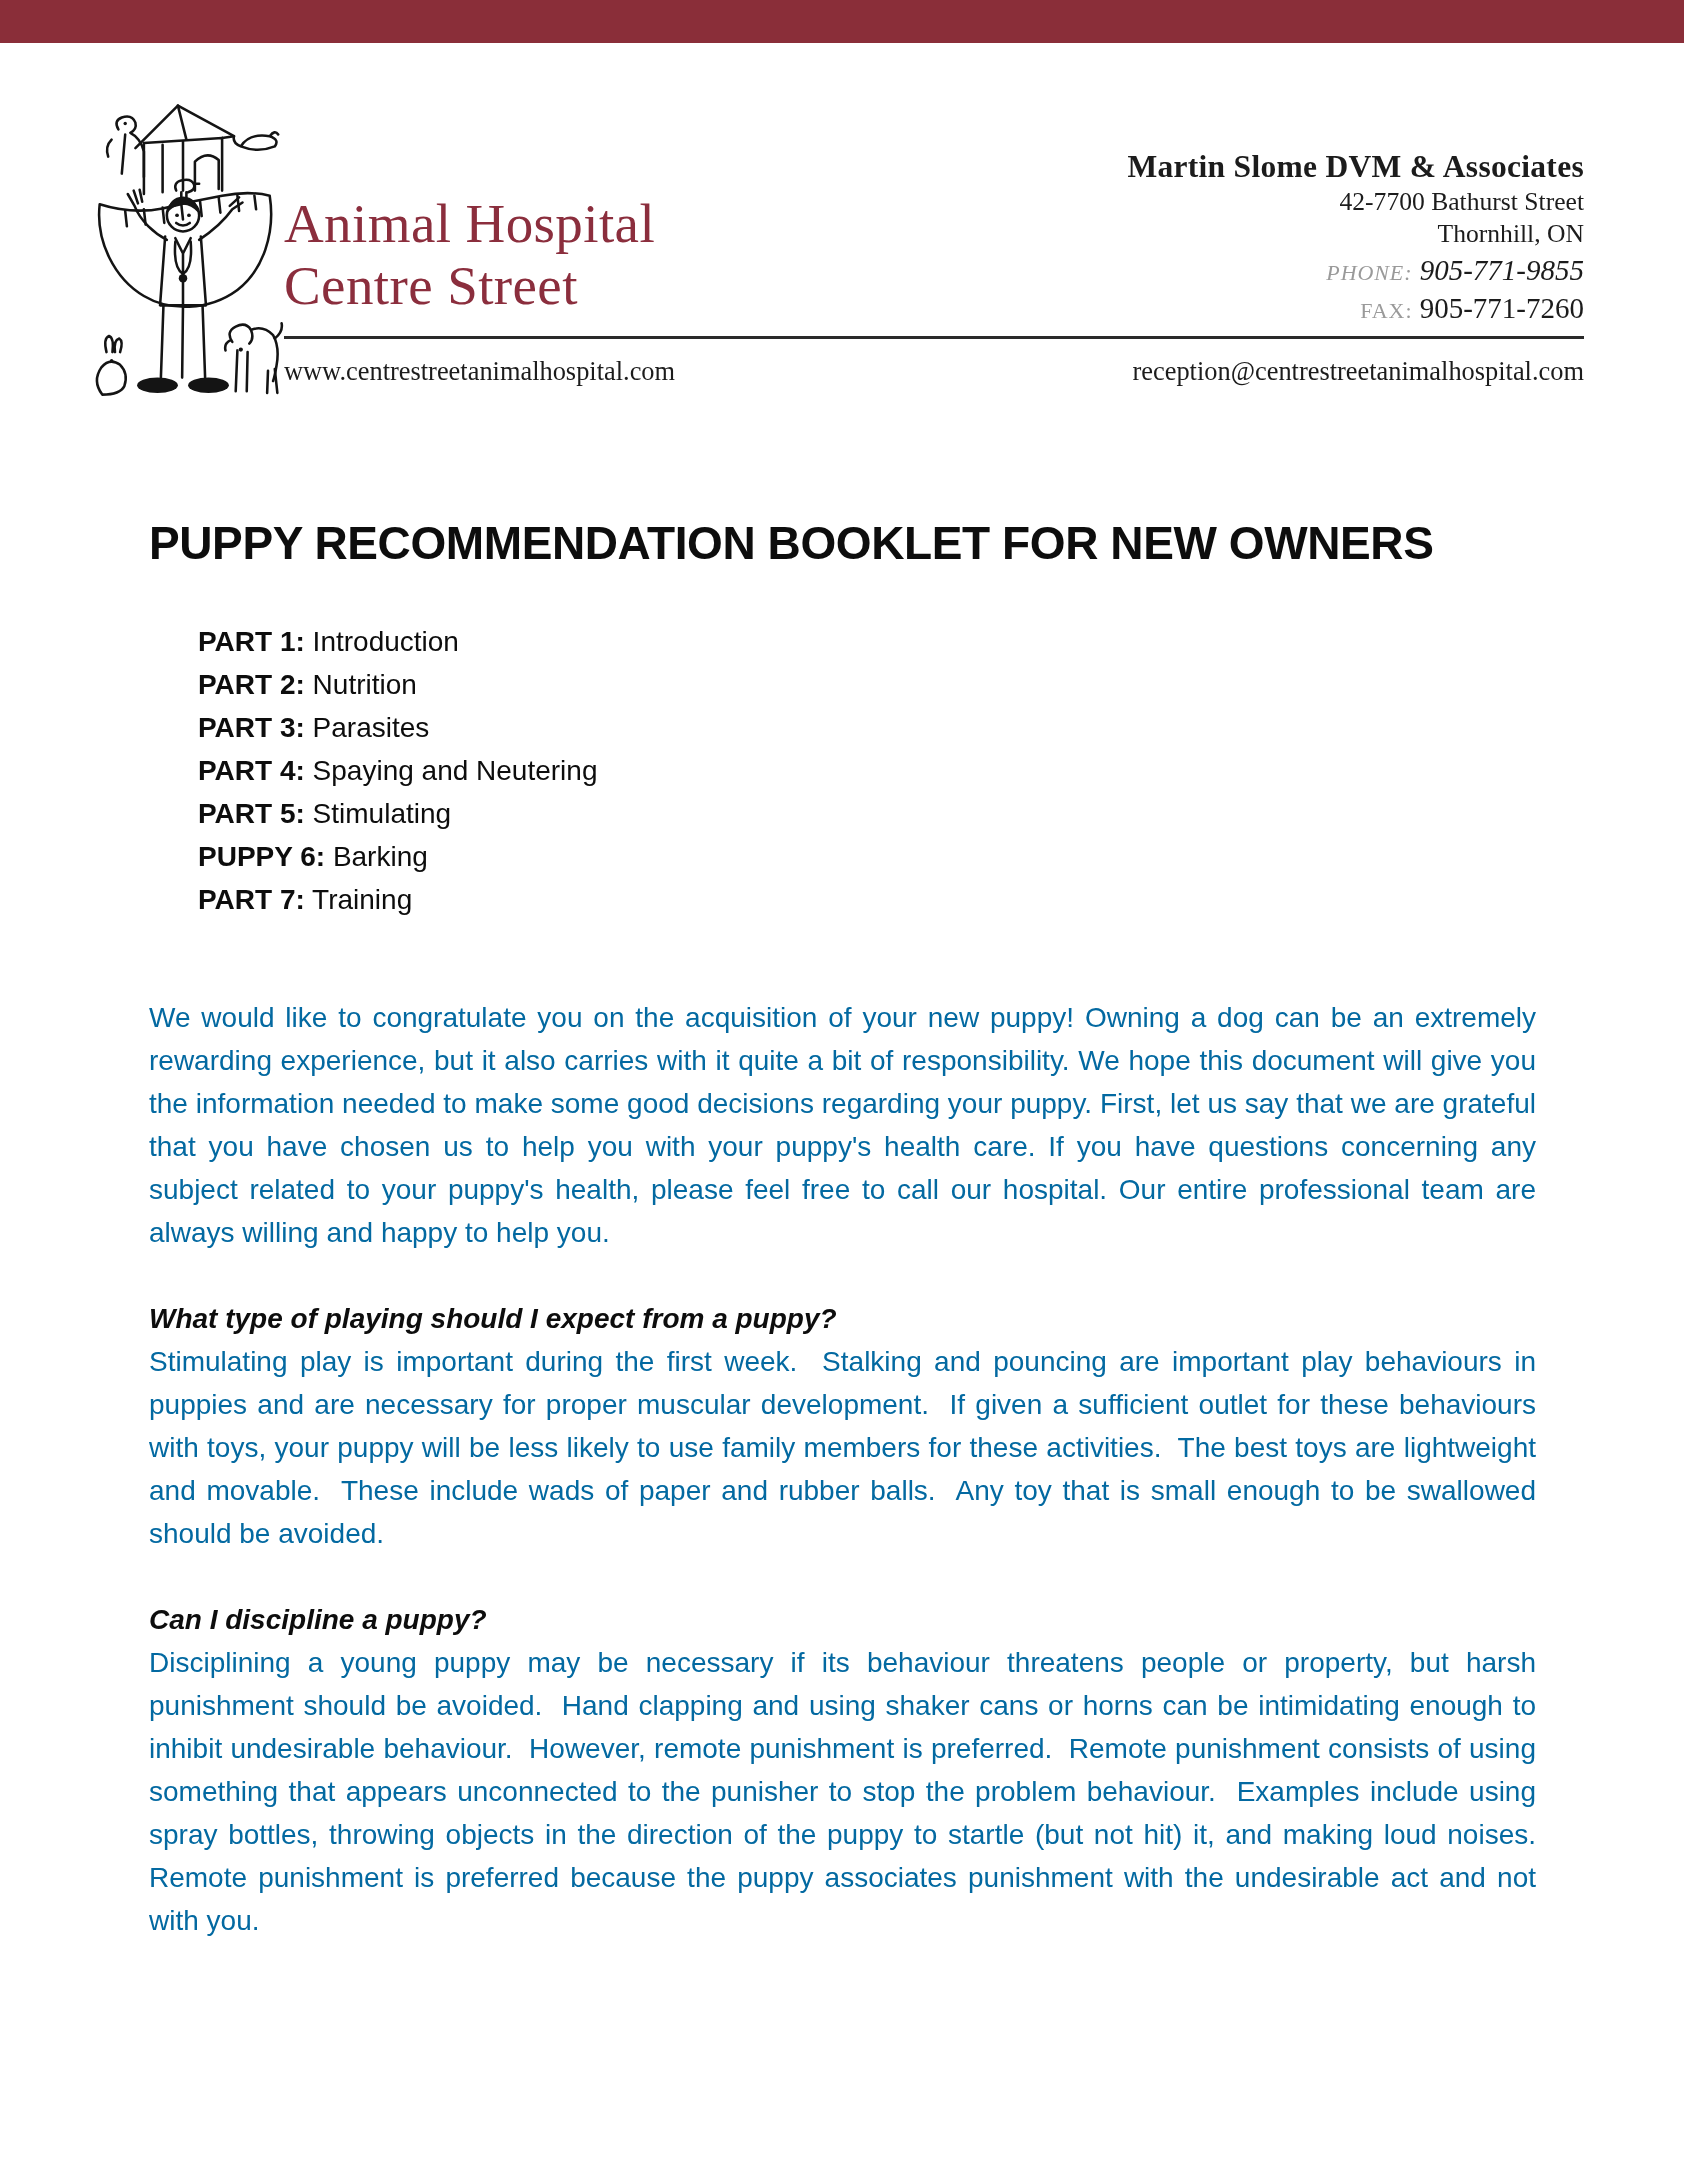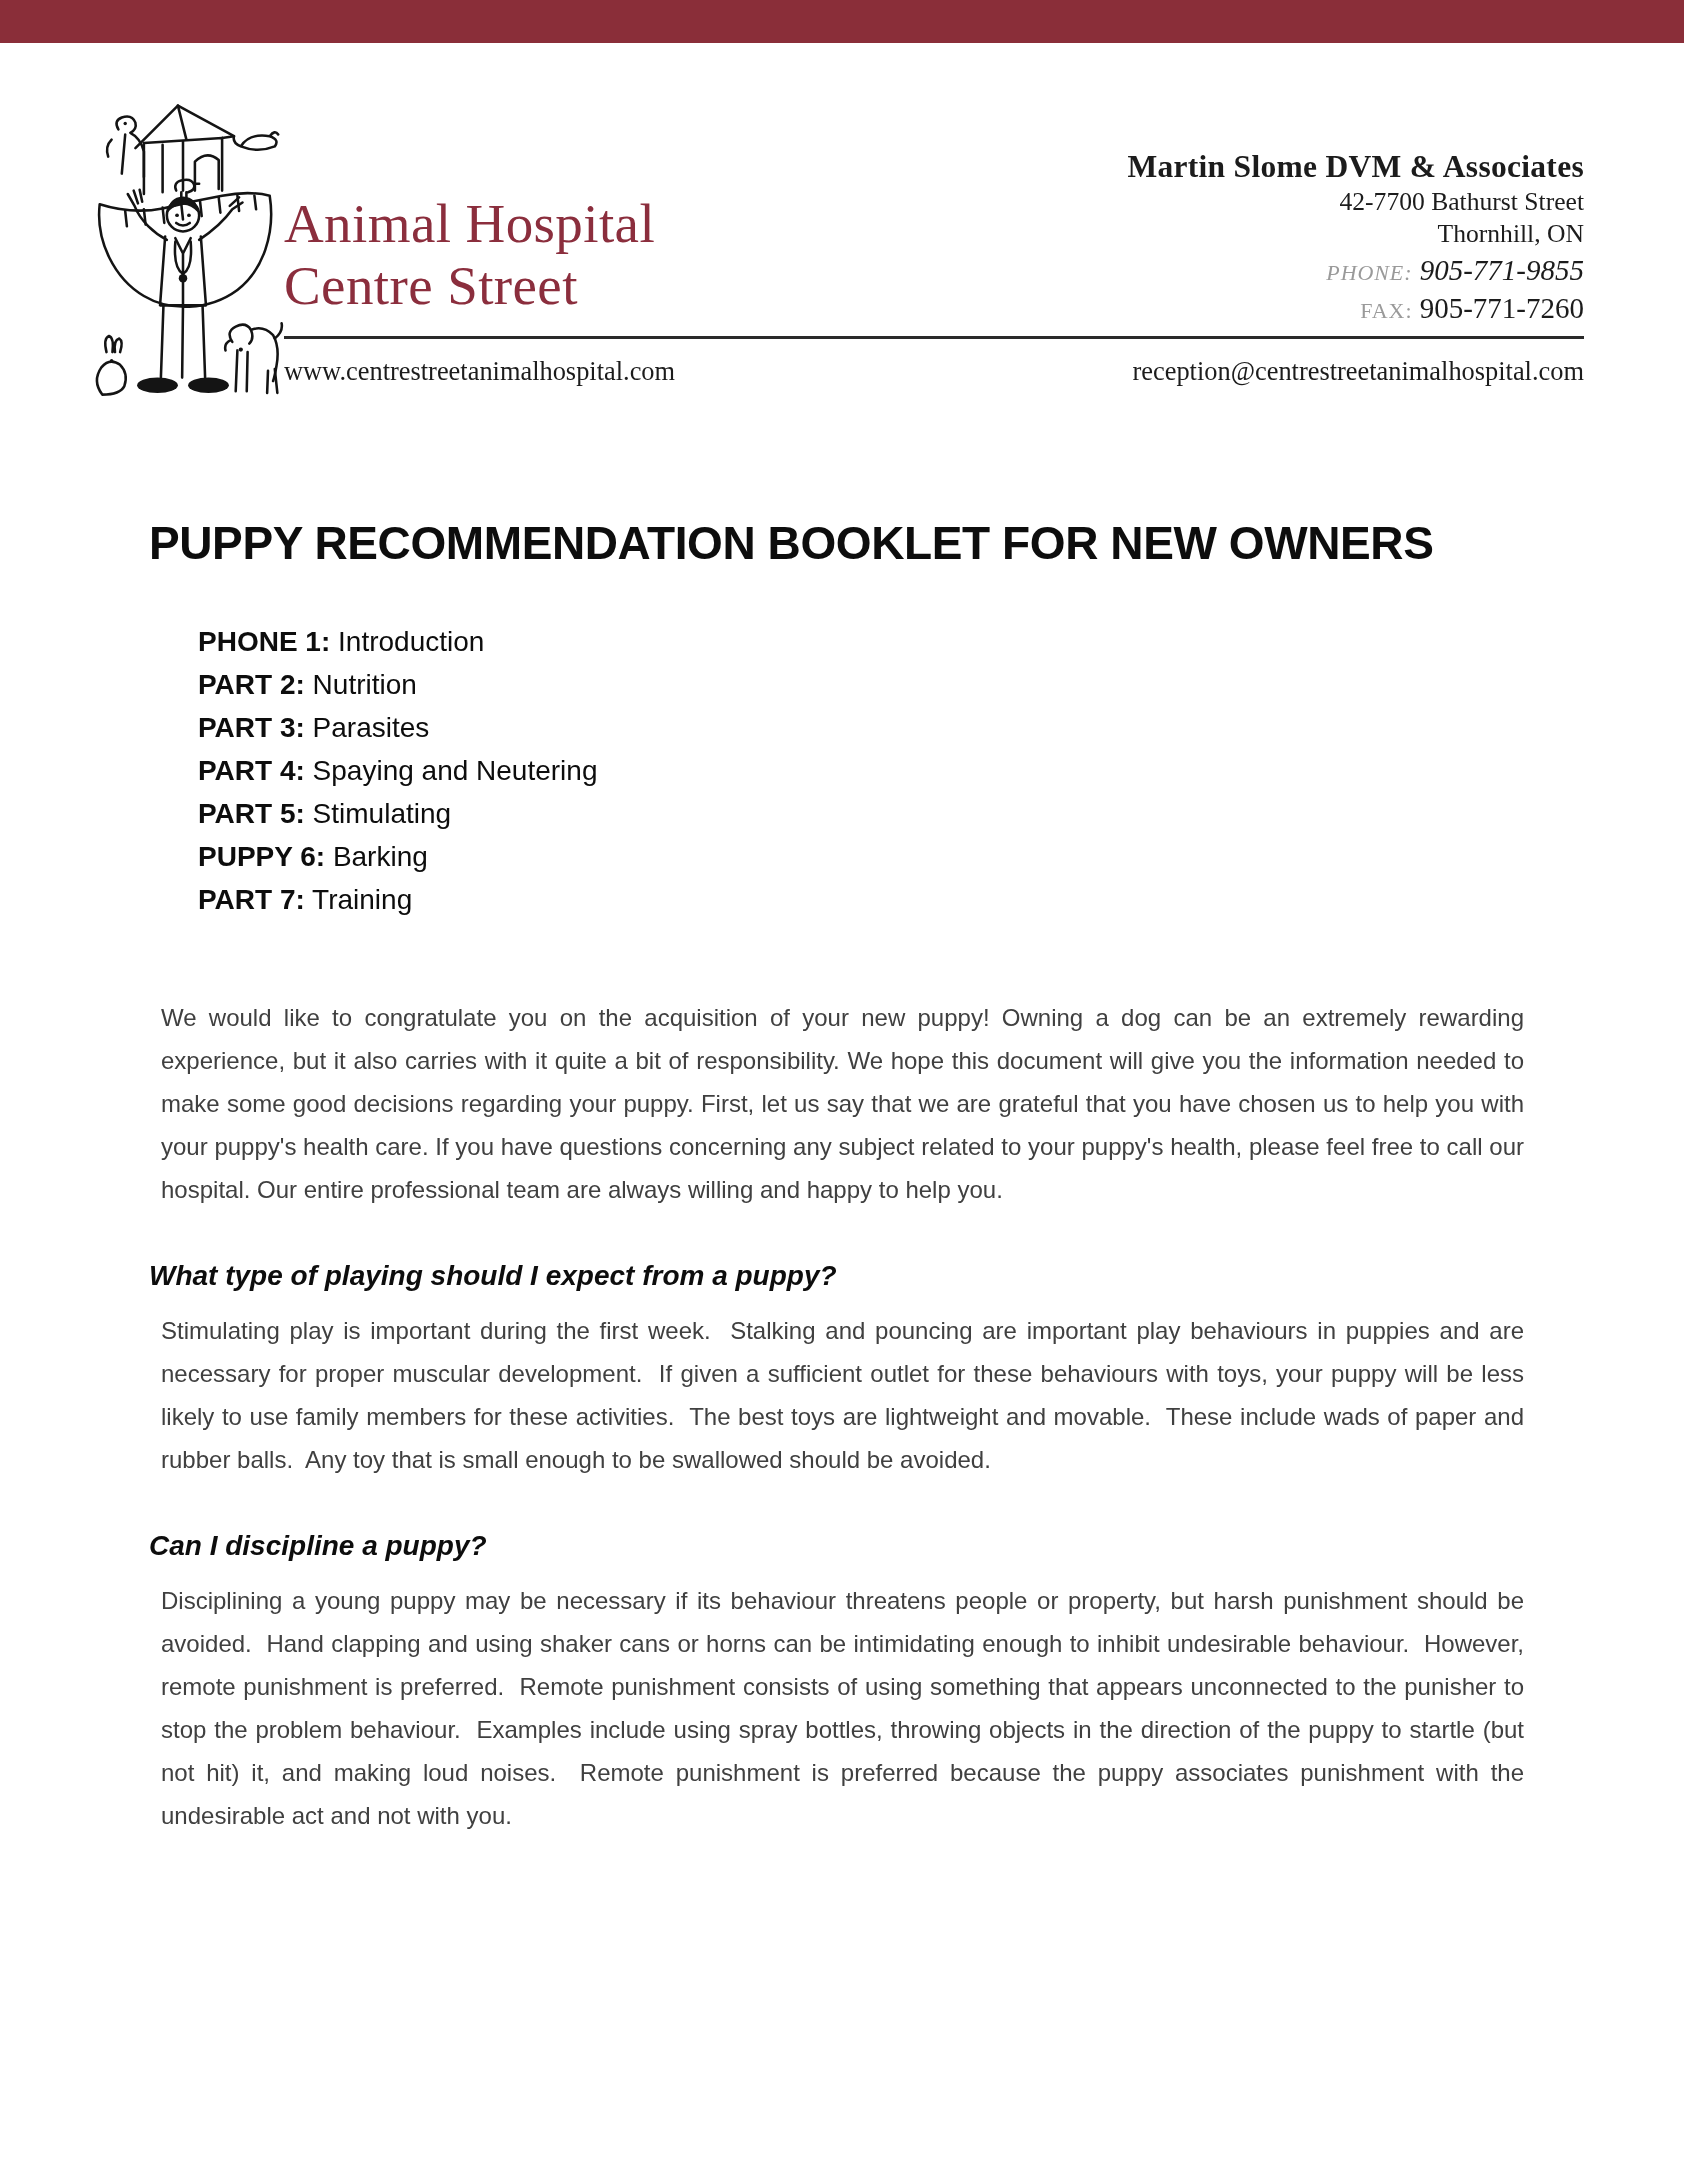--- a/index.html
+++ b/index.html
@@ -64,22 +64,22 @@
     font-size:46px;font-weight:bold;line-height:48px;
     letter-spacing:-0.4px;
     margin:8px 0 53px 0;color:#0d0d0d;
   }
   .toc{
     list-style:none;margin:0 0 75px 49px;padding:0;
     font-size:28px;line-height:43px;color:#0d0d0d;
   }
   .toc .part-label{font-weight:bold;}
   .body-par{
-    margin:12px;
-    font-size:24px;line-height:43px;color:#404040;
+    margin:0;
+    font-size:28px;line-height:43px;color:#0369a1;
     text-align:justify;
     white-space:pre-wrap;
   }
   .sec-heading{
     margin:43px 0 0 0;
     font-size:28px;line-height:43px;
     font-weight:bold;font-style:italic;color:#0d0d0d;
   }
   svg .ln{fill:none;stroke:#141414;stroke-width:3;stroke-linecap:round;stroke-linejoin:round;}
   svg .fillb{fill:#141414;stroke:none;}
@@ -155,21 +155,21 @@
 
 <div class="webrow">
   <span>www.centrestreetanimalhospital.com</span>
   <span>reception@centrestreetanimalhospital.com</span>
 </div>
 
 <div class="doc">
   <h1 class="doc-title">PUPPY RECOMMENDATION BOOKLET FOR NEW OWNERS</h1>
 
   <ul class="toc">
-    <li><span class="part-label">PHONE 1:</span> <span>Introduction</span></li>
+    <li><span class="part-label">PART 1:</span> <span>Introduction</span></li>
     <li><span class="part-label">PART 2:</span> <span>Nutrition</span></li>
     <li><span class="part-label">PART 3:</span> <span>Parasites</span></li>
     <li><span class="part-label">PART 4:</span> <span>Spaying and Neutering</span></li>
     <li><span class="part-label">PART 5:</span> <span>Stimulating</span></li>
     <li><span class="part-label">PUPPY 6:</span> <span>Barking</span></li>
     <li><span class="part-label">PART 7:</span> <span>Training</span></li>
   </ul>
 
   <p class="body-par">We would like to congratulate you on the acquisition of your new puppy! Owning a dog can be an extremely rewarding experience, but it also carries with it quite a bit of responsibility. We hope this document will give you the information needed to make some good decisions regarding your puppy. First, let us say that we are grateful that you have chosen us to help you with your puppy's health care. If you have questions concerning any subject related to your puppy's health, please feel free to call our hospital. Our entire professional team are always willing and happy to help you.</p>
 

